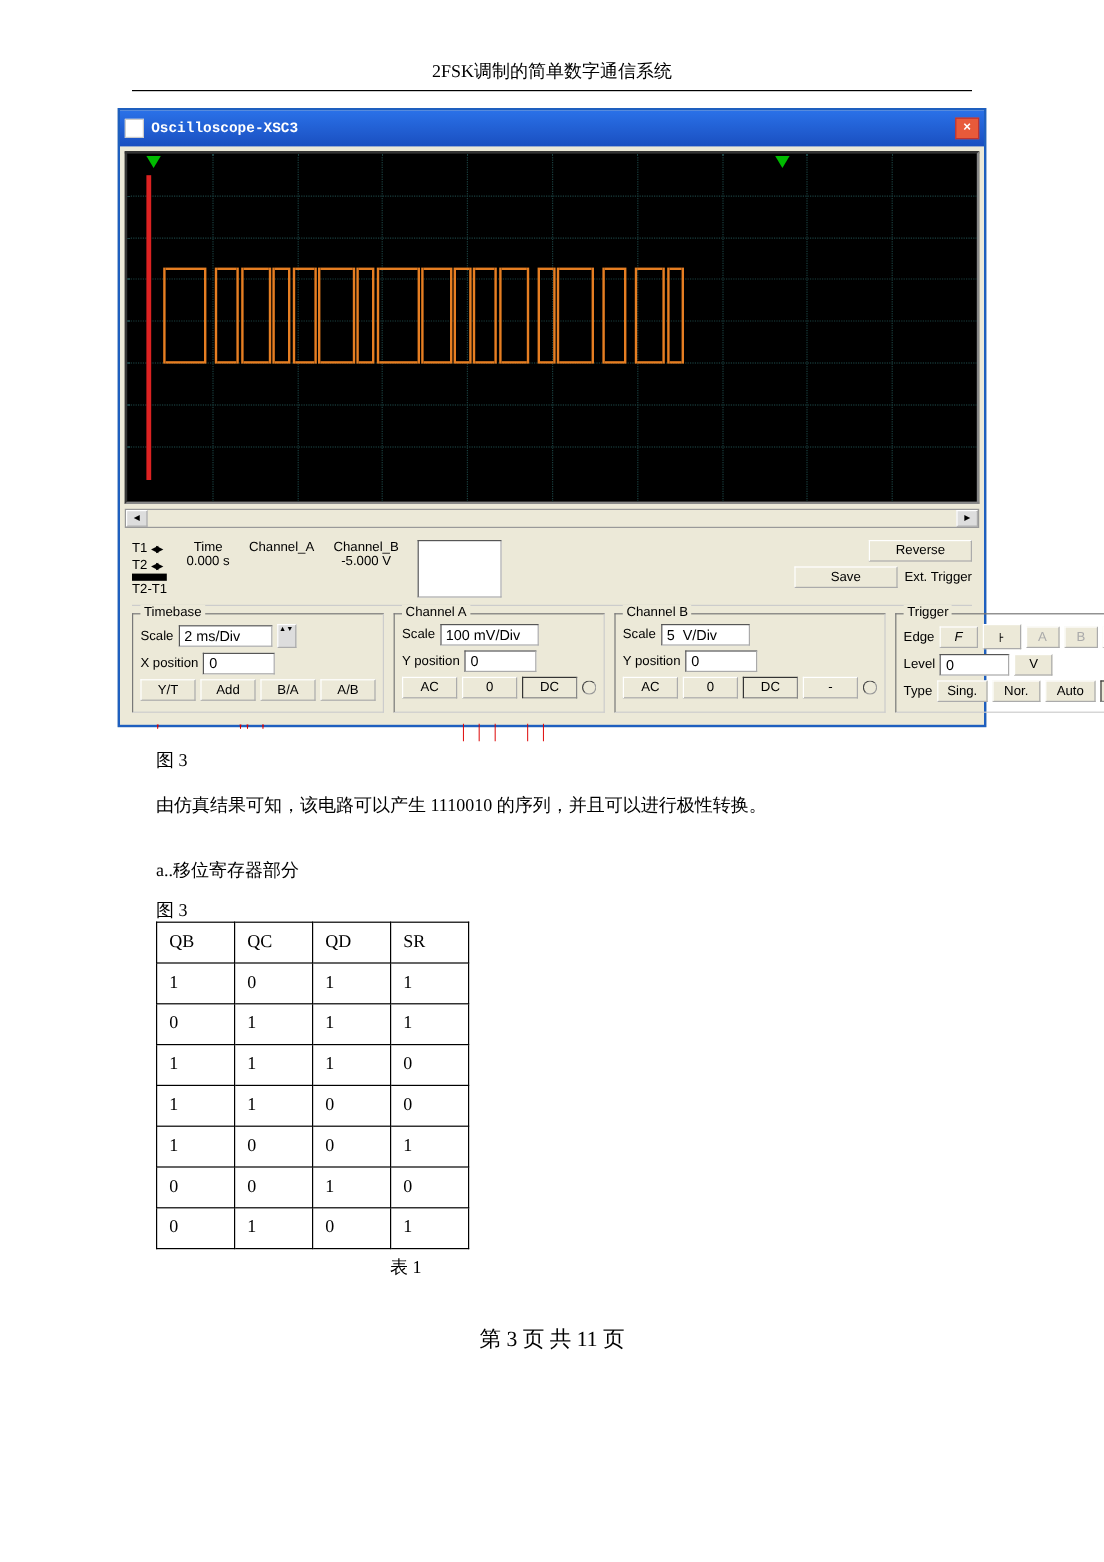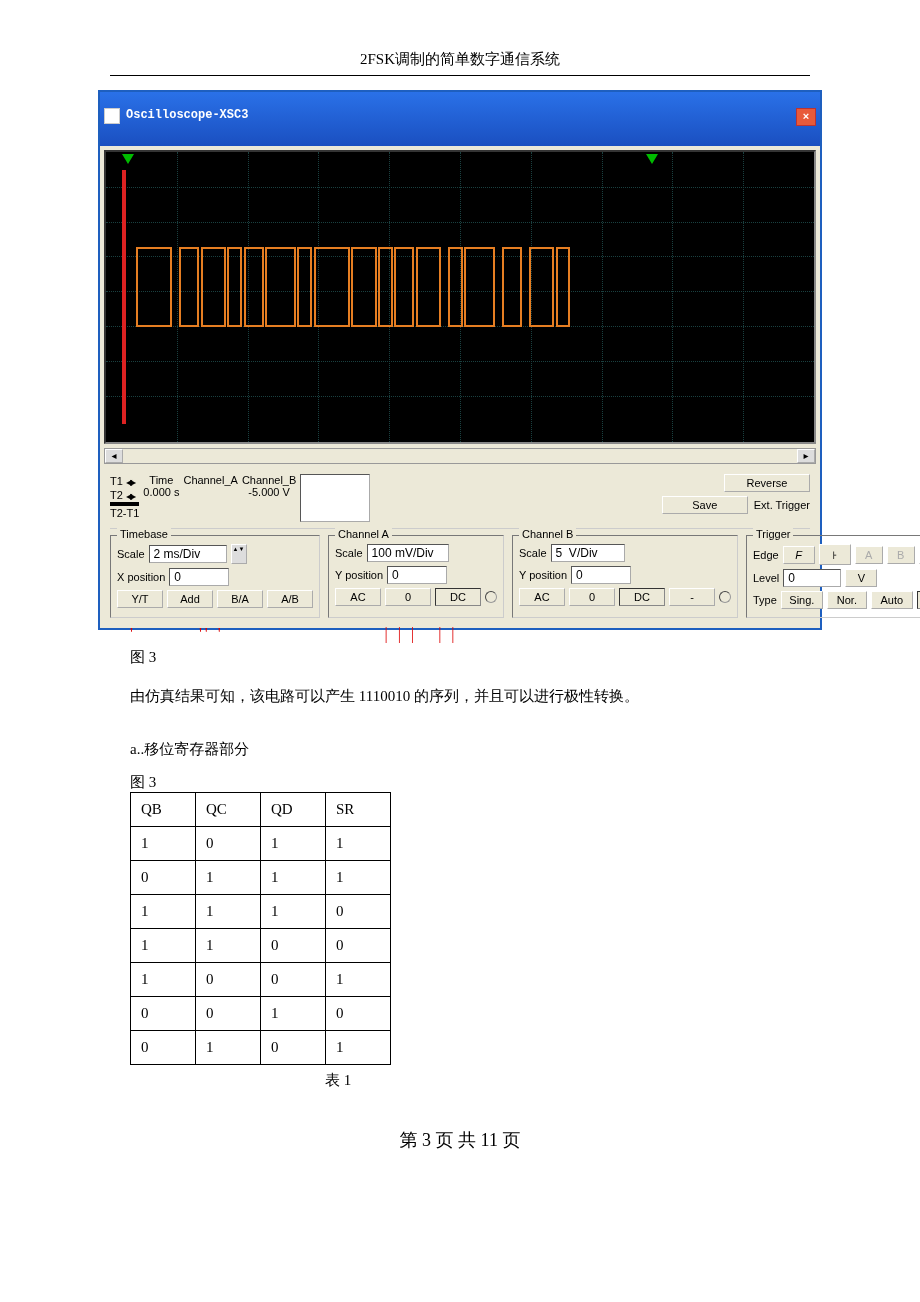--- a/index.html
+++ b/index.html
@@ -1,35 +1,35 @@
 <!DOCTYPE html>
 <html><head>
 <meta charset="utf-8">
 <style>
   body{margin:0;font-family:'SimSun','Songti SC',serif;font-size:15px;color:#000;background:#fff;display:flex;justify-content:center}
   .page{width:920px;padding:50px 70px 30px 70px;box-sizing:border-box}
   .doc-title{text-align:center;font-weight:normal;margin-bottom:4px}
   .title-underline{border-bottom:1px solid #000;margin:6px 40px 14px 40px}
   .scope-container{border:2px solid #1e5fbf;background:#ece9d8;width:720px;margin:0 auto}
-  .scope-titlebar{display:flex;background:linear-gradient(to bottom,#2a71e8,#1a4fc0);height:22px;padding:16px 4px;color:#fff;font-family:'Courier New',monospace;font-size:12px;font-weight:bold}
+  .scope-titlebar{display:flex;align-items:center;background:linear-gradient(to bottom,#2a71e8,#1a4fc0);height:22px;padding:4px 4px;color:#fff;font-family:'Courier New',monospace;font-size:12px;font-weight:bold}
   .scope-titlebar .tb-icon{width:14px;height:14px;background:#fff;border:1px solid #ccc;margin-right:6px}
   .tb-close{width:18px;height:16px;background:#e85a3a;border:1px solid #b33;margin-left:auto;text-align:center;line-height:14px;font-family:Arial,sans-serif;color:#fff;font-size:11px;cursor:pointer}
   .scope-screen{background:#000;border:2px inset #888;height:290px;margin:4px;position:relative;overflow:hidden}
   .grid-h{position:absolute;left:0;right:0;border-top:1px dotted #1a4040}
   .grid-v{position:absolute;top:0;bottom:0;border-left:1px dotted #1a4040}
   .waveform-red{position:absolute;left:16px;top:18px;bottom:18px;border:2px solid #d22}
   .waveform-orange{position:absolute;top:95px;left:30px;right:140px;height:80px}
   .sq{position:absolute;top:0;bottom:0;border-left:2px solid #e67e22;border-right:2px solid #e67e22}
   .sq::before{content:"";position:absolute;left:0;right:0;border-top:2px solid #e67e22}
   .sq::after{content:"";position:absolute;left:0;right:0;bottom:0;border-top:2px solid #e67e22}
   .marker{position:absolute;top:2px;width:0;height:0;border-left:6px solid transparent;border-right:6px solid transparent;border-top:10px solid}
   .hscroll{background:#ece9d8;height:14px;border:1px solid #999;margin:0 4px 4px 4px;position:relative}
   .hscroll .ar{position:absolute;top:0;bottom:0;width:16px;background:#ddd;border:1px outset #fff;font-size:10px;text-align:center;line-height:12px;font-family:Arial}
   .panel{padding:6px 10px 10px 10px;font-family:Arial,sans-serif;font-size:11px;color:#000}
-  .readout{display:flex;gap:4px;padding-bottom:6px;border-bottom:1px inset #ccc;margin-bottom:6px}
+  .readout{display:flex;gap:16px;padding-bottom:6px;border-bottom:1px inset #ccc;margin-bottom:6px}
   .rcol{}
   .rlabel{padding:1px 0}
   .rlabel .arrows{font-size:8px;letter-spacing:-2px}
   .readbox{background:#fff;border:1px inset #aaa;width:68px;height:46px;display:inline-block;vertical-align:top}
   .rbuttons{margin-left:auto;display:flex;flex-direction:column;gap:4px;align-items:flex-end}
   .btn{font-family:Arial,sans-serif;font-size:11px;background:#ece9d8;border:1px outset #fff;padding:2px 10px;min-width:64px;text-align:center;cursor:pointer}
   .btn.small{min-width:32px;padding:2px 6px}
   .lower{display:grid;grid-template-columns:1.05fr 1fr 1fr 0.95fr;gap:8px}
   .fset{border:1px inset #ccc;padding:4px 6px;position:relative}
   .flegend{position:absolute;top:-8px;left:6px;background:#ece9d8;padding:0 3px;font-size:11px}
@@ -105,21 +105,21 @@
     <div class="hscroll">
       <div class="ar" style="left:0">◂</div>
       <div class="ar" style="right:0">▸</div>
     </div>
 
     <div class="panel">
       <div class="readout">
         <div class="rcol">
           <div class="rlabel"><span>T1</span> <span class="arrows">◀▶</span></div>
           <div class="rlabel"><span>T2</span> <span class="arrows">◀▶</span></div>
-          <div class="rlabel" style="border-top:4px solid #000000"><span>T2-T1</span></div>
+          <div class="rlabel" style="border-top:6px solid #000000"><span>T2-T1</span></div>
         </div>
         <div class="rcol" style="text-align:center">
           <div>Time</div>
           <div>0.000 s</div>
         </div>
         <div class="rcol" style="text-align:center">
           <div>Channel_A</div>
         </div>
         <div class="rcol" style="text-align:center">
           <div>Channel_B</div>

